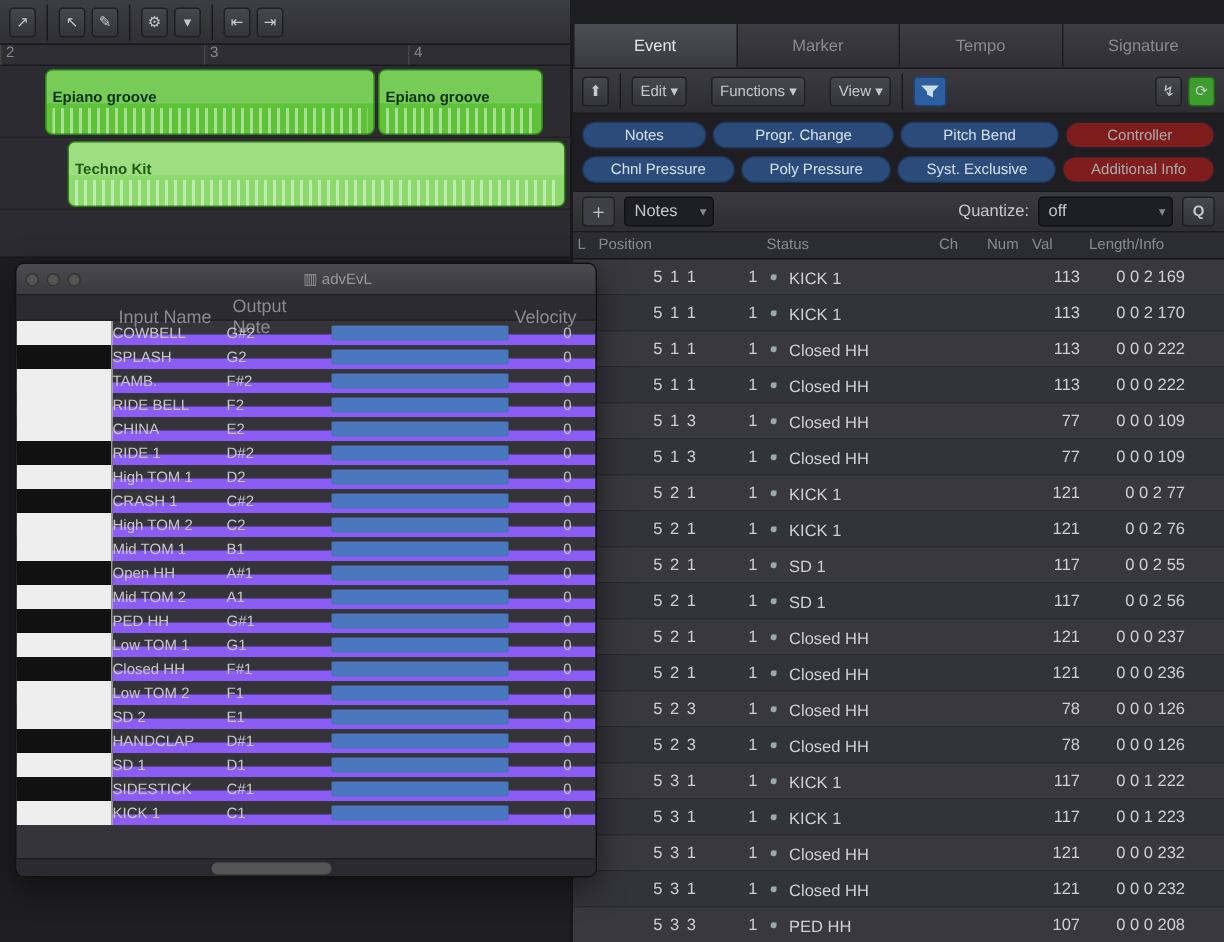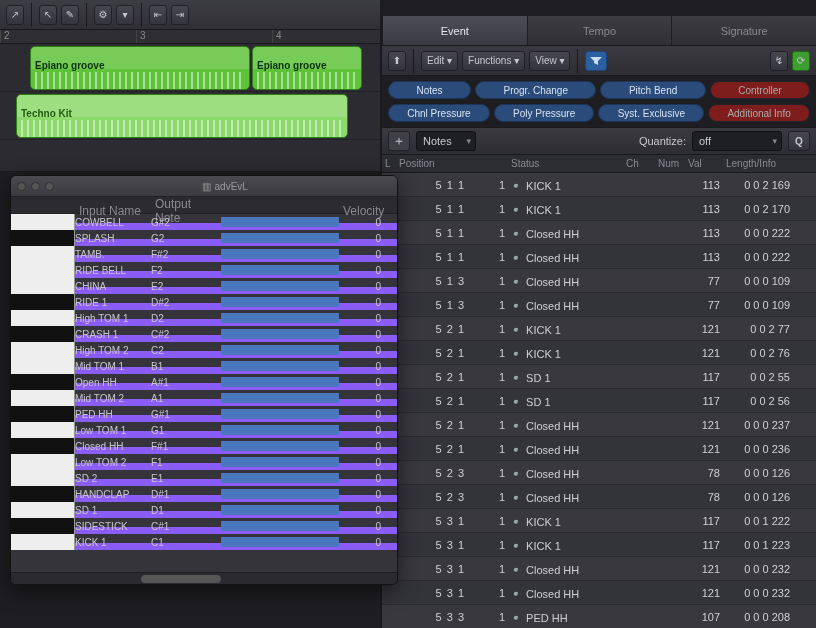--- a/index.html
+++ b/index.html
@@ -251,38 +251,39 @@
       <div class="region" style="left: 30px; width: 220px;">
         <div class="title">Epiano groove</div>
         <div class="notes"></div>
       </div>
       <div class="region" style="left: 252px; width: 110px;">
         <div class="title">Epiano groove</div>
         <div class="notes"></div>
       </div>
     </div>
   <div class="track-row" id="track2">
-      <div class="region light" style="left: 16px; width: 332px;">
+      <div class="region light" style="left: 45px; width: 332px;">
         <div class="title">Techno Kit</div>
         <div class="notes"></div>
       </div>
     </div>
 </div>
 
 <div class="right-pane">
   <div class="tab-strip" id="tabstrip">
       <div class="tab active">Event</div>
+      <div class="tab">Marker</div>
       <div class="tab">Tempo</div>
       <div class="tab">Signature</div>
     </div>
 
   <div class="editbar">
     <span class="tbtn small">⬆</span>
     <span class="divider-v"></span>
-    <span id="editmenus" style="display:flex;gap:4px;">
+    <span id="editmenus" style="display:flex;gap:16px;">
         <span class="tbtn">Edit ▾</span>
         <span class="tbtn">Functions ▾</span>
         <span class="tbtn">View ▾</span>
       </span>
     <span class="divider-v"></span>
     <span class="tbtn small" style="background:#2b5fa0;border-color:#1d4379">
       <svg width="14" height="10" viewBox="0 0 14 10">
           <path d="M1 1h12L9 5v4L5 7V5z" fill="#cde"></path>
         </svg>
     </span>

